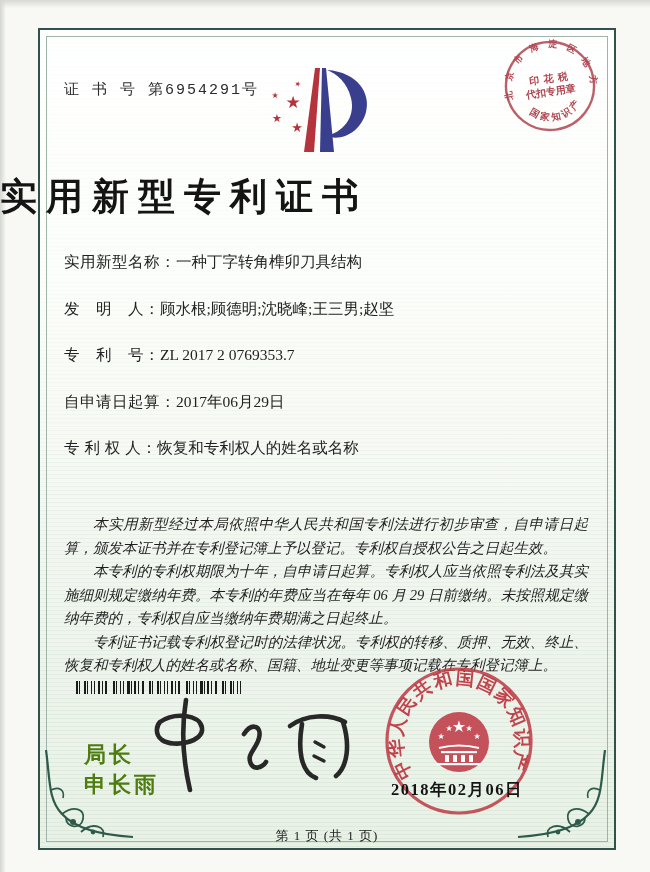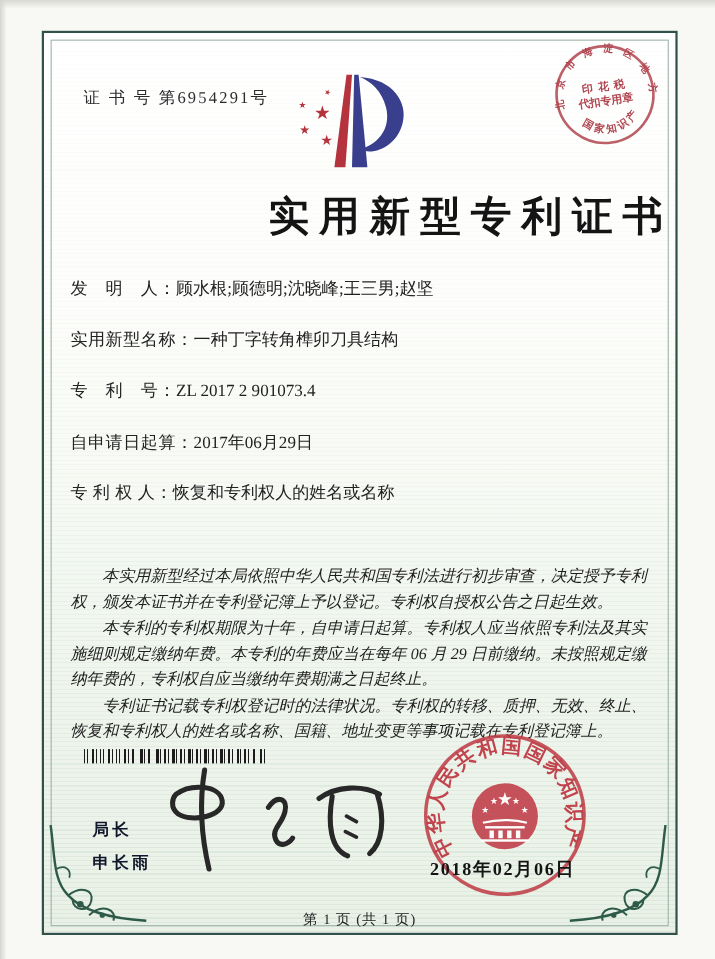--- a/index.html
+++ b/index.html
@@ -26,28 +26,28 @@
   }
   .guilloche{
     position:absolute;left:0;top:0;right:0;bottom:0;
     background:repeating-linear-gradient(180deg,
       rgba(140,180,152,0.22) 0 1px,rgba(140,180,152,0) 1px 4px);
     -webkit-mask-image:linear-gradient(180deg,rgba(0,0,0,.10) 0%,rgba(0,0,0,.25) 45%,rgba(0,0,0,.65) 100%);
     mask-image:linear-gradient(180deg,rgba(0,0,0,.10) 0%,rgba(0,0,0,.25) 45%,rgba(0,0,0,.65) 100%);
     pointer-events:none;
   }
 
-  .cert-no{position:absolute;left:76px;top:80px;font-size:15px;letter-spacing:2px;color:#2b2b2b;}
+  .cert-no{position:absolute;left:64px;top:80px;font-size:15px;letter-spacing:2px;color:#2b2b2b;font-family:Liberation Mono, monospace;}
 
   
   .logo{position:absolute;left:263px;top:64px;width:120px;height:92px;}
 
   
   .title{
-    position:absolute;left:0;top:172px;width:612px;text-align:right;
+    position:absolute;left:0;top:172px;width:612px;text-align:left;
     font-size:37px;font-weight:bold;letter-spacing:9px;color:#141414;
   }
 
   
   .fields{position:absolute;left:64px;top:252px;width:500px;}
   .field-row{font-size:15.5px;color:#222;height:22px;margin-bottom:24.5px;white-space:nowrap;}
   .field-row .lbl{letter-spacing:.5px;}
 
   
   .body-text{
@@ -59,22 +59,22 @@
 
   .barcode{
     position:absolute;left:76px;top:681px;width:166px;height:13px;
     background:repeating-linear-gradient(90deg,
       #1b1b1b 0 1.6px,transparent 1.6px 3.4px,
       #1b1b1b 3.4px 4.2px,transparent 4.2px 7.6px,
       #1b1b1b 7.6px 9.8px,transparent 9.8px 11.2px,
       #1b1b1b 11.2px 12px,transparent 12px 14.6px);
   }
 
-  .sig-block{position:absolute;left:84px;top:740px;font-size:15px;font-weight:bold;
-    color:#0f172a;line-height:30px;letter-spacing:3px;
+  .sig-block{position:absolute;left:84px;top:740px;font-size:22px;font-weight:bold;
+    color:#4d7c0f;line-height:30px;letter-spacing:3px;
     font-family:"Liberation Sans","DejaVu Sans",sans-serif;}
   .signature{position:absolute;left:140px;top:690px;width:220px;height:112px;}
 
   
   .stamp-tax{position:absolute;left:497px;top:33px;width:106px;height:106px;transform:rotate(-8deg);opacity:.92;}
   .stamp-office{position:absolute;left:377px;top:662px;width:164px;height:164px;opacity:.95;}
   .issue-date{position:absolute;left:391px;top:779px;font-size:16.5px;font-weight:bold;
     letter-spacing:1.5px;color:#141414;z-index:5;}
 
   .ornament{position:absolute;width:94px;height:96px;}
@@ -129,38 +129,38 @@
     <text font-size="9.5" fill="#aa3540" font-weight="bold">
       <textPath href="#taxBottom" startOffset="4" textLength="82">国家知识产权局</textPath>
     </text>
   </svg>
 </div>
 
 <div class="title">实用新型专利证书</div>
 
 <div class="fields">
   <div class="field-row">
+    <span class="lbl">实用新型名称：</span><span>一种丁字转角榫卯刀具结构</span>
+  </div>
+  <div class="field-row">
     <span class="lbl">发　明　人：</span><span>顾水根;顾德明;沈晓峰;王三男;赵坚</span>
   </div>
   <div class="field-row">
-    <span class="lbl">实用新型名称：</span><span>一种丁字转角榫卯刀具结构</span>
-  </div>
-  <div class="field-row">
-    <span class="lbl">专　利　号：</span><span>ZL 2017 2 901073.4</span>
+    <span class="lbl">专　利　号：</span><span>ZL 2017 2 0769353.7</span>
   </div>
   <div class="field-row">
     <span class="lbl">自申请日起算：</span><span>2017年06月29日</span>
   </div>
   <div class="field-row">
     <span class="lbl">专 利 权 人：</span><span>恢复和专利权人的姓名或名称</span>
   </div>
 </div>
 
 <div class="body-text">
-  <p>本实用新型经过本局依照中华人民共和国专利法进行初步审查，决定授予专利权，颁发本证书并在专利登记簿上予以登记。专利权自授权公告之日起生效。</p>
+  <p>本实用新型经过本局依照中华人民共和国专利法进行初步审查，自申请日起算，颁发本证书并在专利登记簿上予以登记。专利权自授权公告之日起生效。</p>
   <p>本专利的专利权期限为十年，自申请日起算。专利权人应当依照专利法及其实施细则规定缴纳年费。本专利的年费应当在每年 06 月 29 日前缴纳。未按照规定缴纳年费的，专利权自应当缴纳年费期满之日起终止。</p>
   <p>专利证书记载专利权登记时的法律状况。专利权的转移、质押、无效、终止、恢复和专利权人的姓名或名称、国籍、地址变更等事项记载在专利登记簿上。</p>
 </div>
 
 <div class="barcode"></div>
 
 <div class="sig-block">
   <div>局长</div>
   <div>申长雨</div>
 </div>

